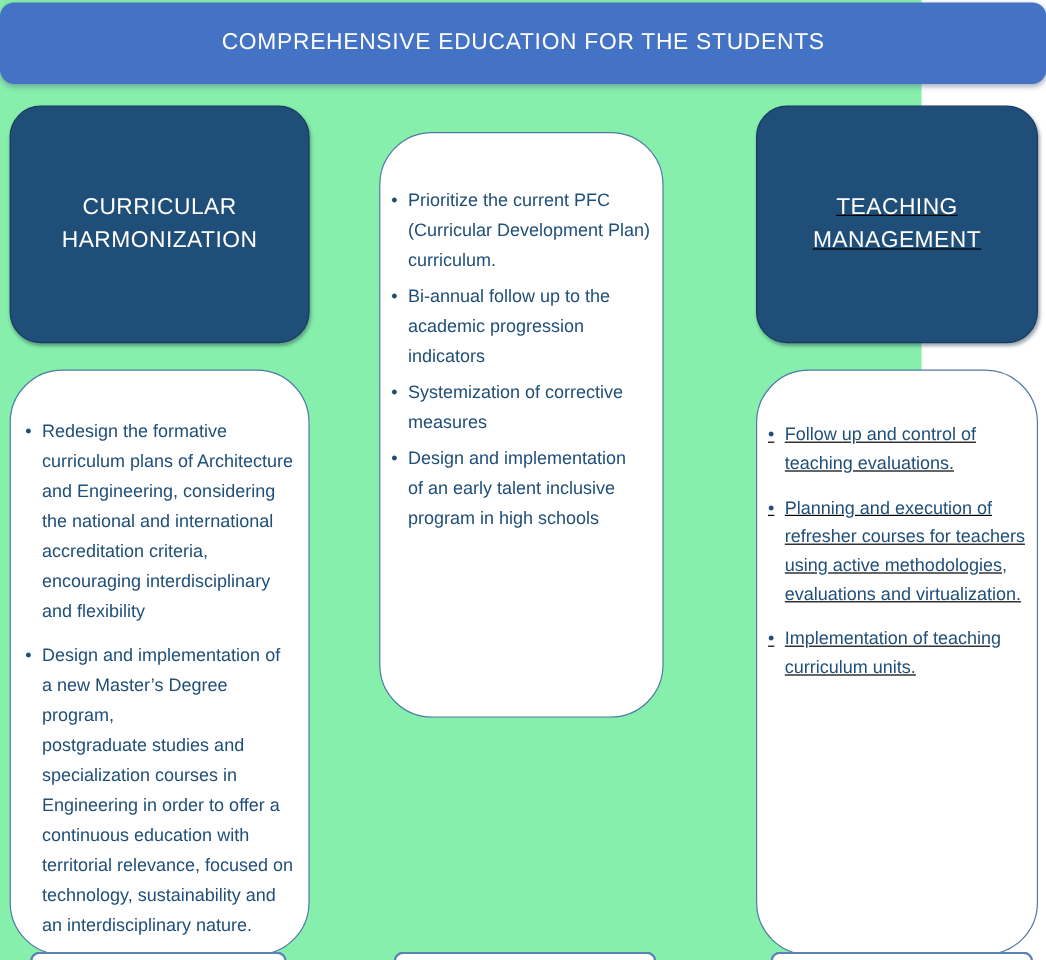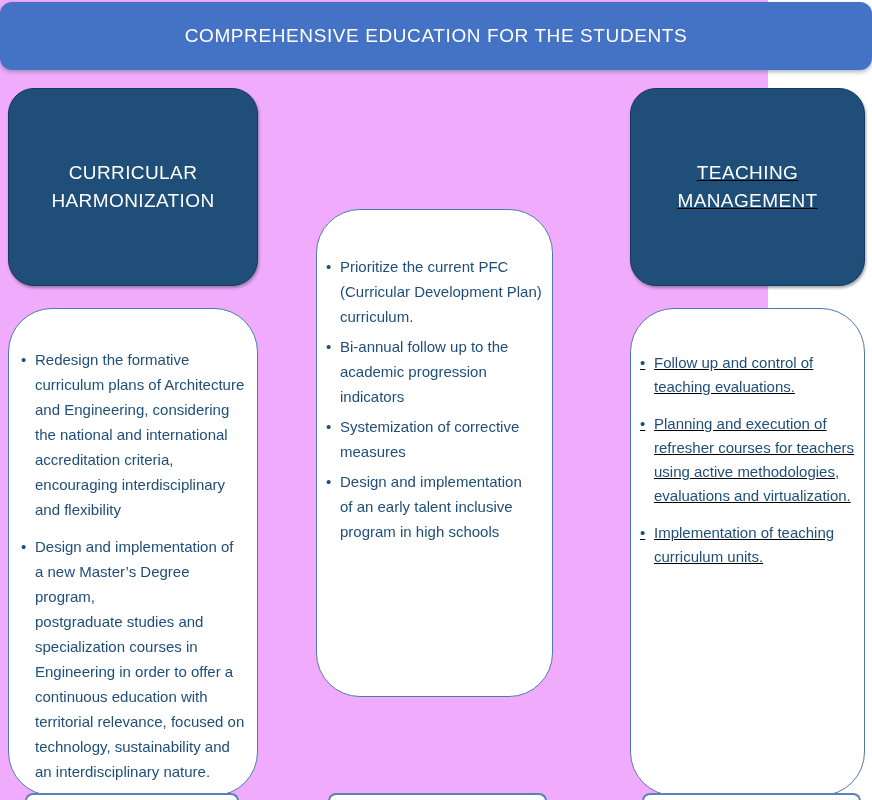--- a/index.html
+++ b/index.html
@@ -1,34 +1,34 @@
 <!DOCTYPE html>
 <html><head>
 <meta charset="utf-8">
 <style>
   html,body{margin:0;padding:0;}
   body{
     width:872px;height:800px;overflow:hidden;background:#ffffff;
     font-family:"Liberation Sans", sans-serif;
   }
-  .page{position:relative;width:768px;height:800px;background:#f0abfc;}
+  .page{position:relative;width:768px;height:800px;background:#86efac;}
 
   
   .banner{
     position:absolute;left:0;top:2px;width:872px;height:68px;
     background:#4472C4;border-radius:12px;
     display:flex;align-items:center;justify-content:center;
     box-shadow:0 2px 4px rgba(90,110,140,0.5);
   }
   .banner-title{
     color:#ffffff;font-size:19px;letter-spacing:0.6px;white-space:nowrap;
   }
 
   
-  .columns{position:absolute;top:88px;left:0;width:872px;display:flex;align-items:center;}
+  .columns{position:absolute;top:88px;left:0;width:872px;display:flex;align-items:flex-start;}
   .col{display:flex;flex-direction:column;}
   .col-0{margin-left:8px;width:250px;}
   .col-1{margin-left:58px;width:237px;}
   .col-2{margin-left:77px;width:235px;text-decoration:underline;}
 
   .col-header{
     height:198px;border-radius:26px;background:#1F4E78;
     border:1px solid #16395C;box-sizing:border-box;
     box-shadow:1px 2px 3px rgba(40,60,80,0.45);
     display:flex;align-items:center;justify-content:center;

